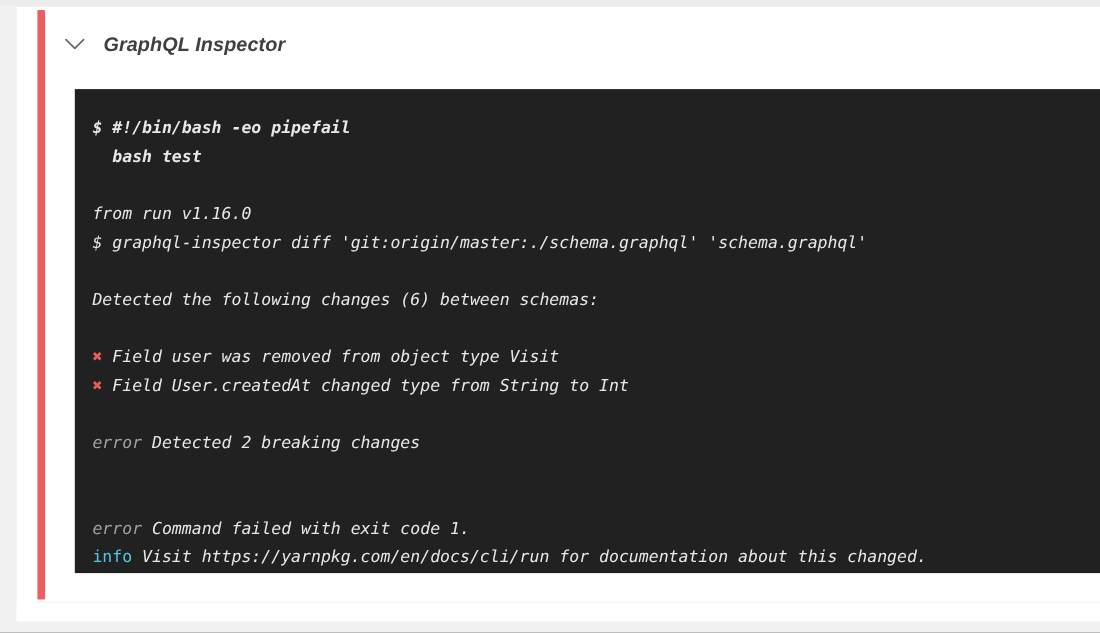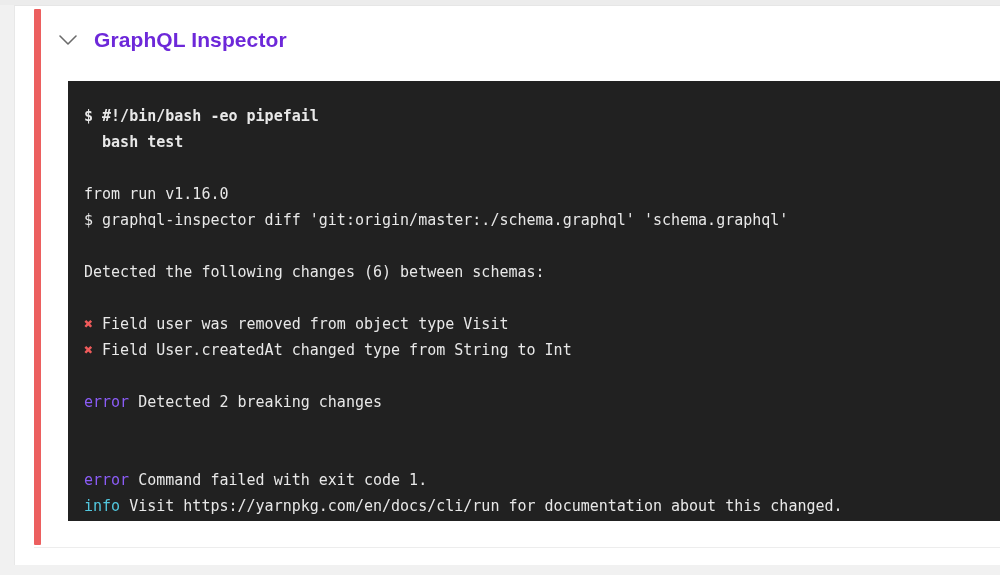--- a/index.html
+++ b/index.html
@@ -61,25 +61,26 @@
     gap: 13px;
   }
   .chevron-icon {
     width: 26px;
     height: 26px;
     display: block;
     flex: 0 0 auto;
   }
   .chevron-icon svg { display: block; }
   .job-title {
-    font-size: 21px;
+    font-size: 18px;
     font-weight: bold;
-    color: #6d28d9;
+    color: #404040;
     letter-spacing: 0.1px;
     white-space: nowrap;
+    font-style: italic;
   }
 
   
   .terminal {
     position: absolute;
     left: 53px;               
     top: 75px;
     width: 960px;             
     height: 440px;
     background: #212121;
@@ -90,24 +91,24 @@
   .term-line {
     font-family: "DejaVu Sans Mono", "Liberation Mono", monospace;
     font-size: 15px;
     line-height: 26px;
     color: #e8e8e8;
     white-space: pre;
   }
   .term-line.blank { color: transparent; }
   .term-line.bold  { font-weight: bold; color: #ffffff; }
 
-  .tok-error { color: #8b5cf6; }
+  .tok-error { color: #a3a3a3; font-style: italic; }
   .tok-info  { color: #52c7de; text-align: center; }
   .tok-cross { color: #ef5b5b; font-weight: bold; }
-  .tok-plain { color: #e8e8e8; }
+  .tok-plain { color: #e8e8e8; font-style: italic; }
 
   
   .job-divider {
     position: absolute;
     left: 19px;
     top: 541px;
     width: 981px;
     height: 1px;
     background: #ededed;
   }

